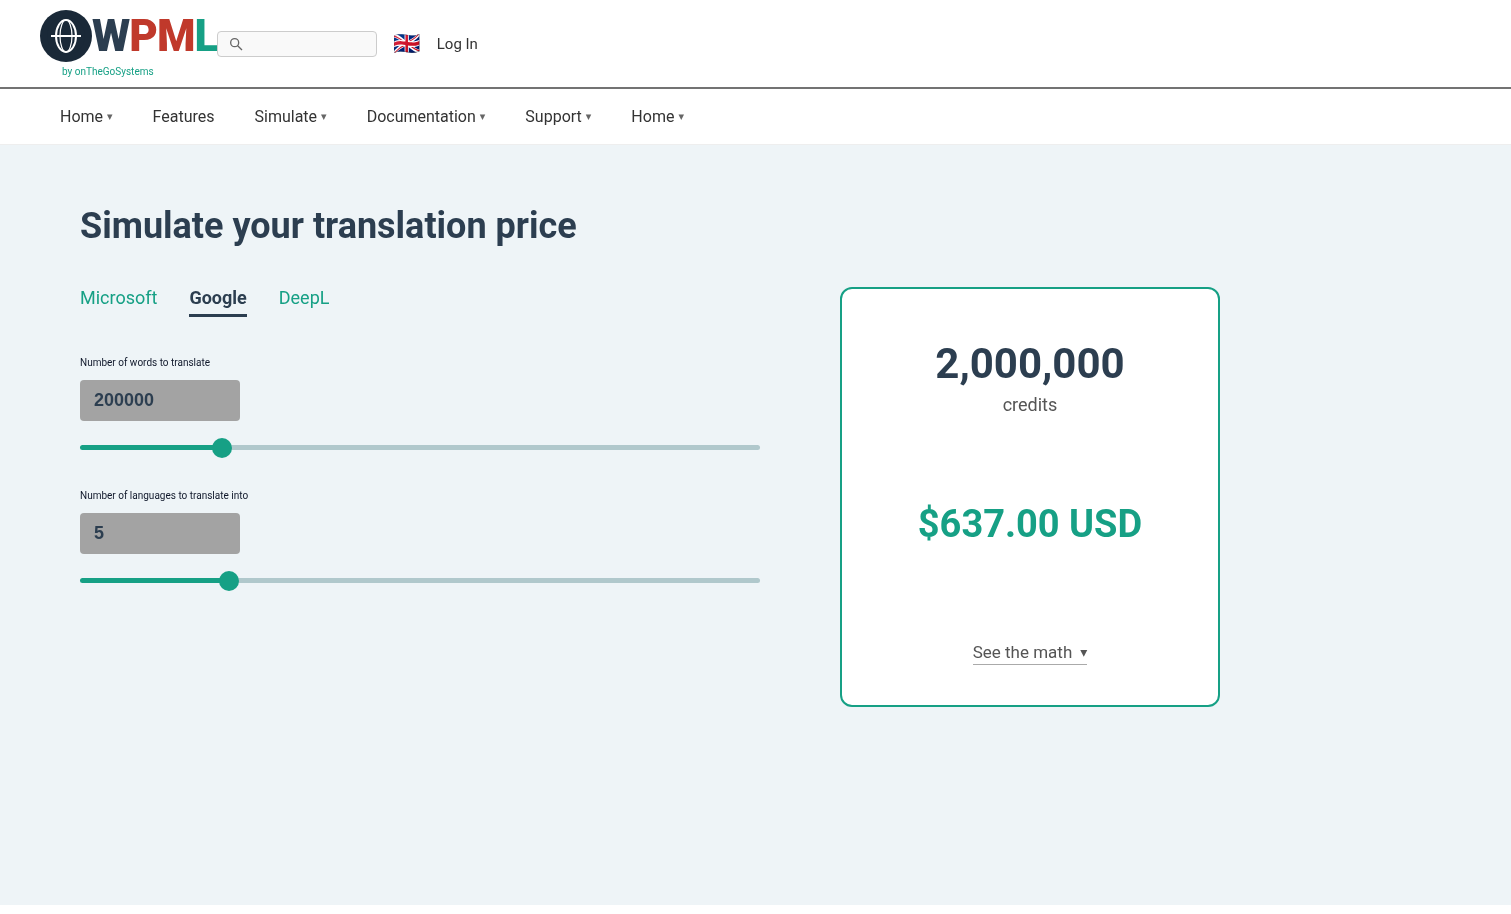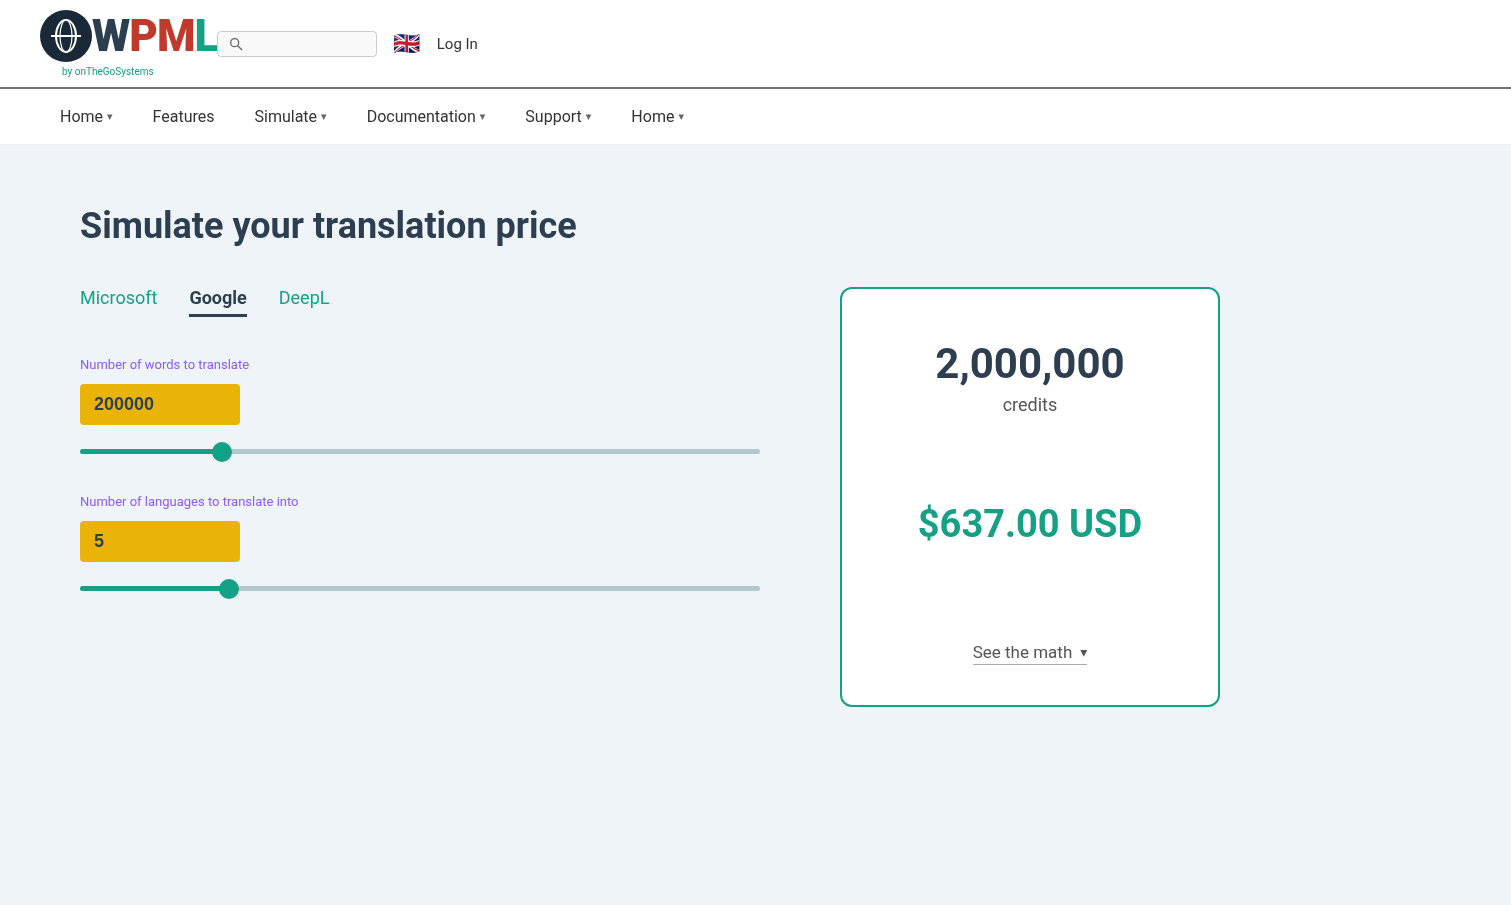--- a/index.html
+++ b/index.html
@@ -120,26 +120,26 @@
       color: #2c3e50;
       font-weight: 700;
       border-bottom: 3px solid #2c3e50;
     }
 
     
     .input-section {
       margin-bottom: 36px;
     }
     .input-label {
-      font-size: 13px;
-      color: #8b5cf6;
+      font-size: 10px;
+      color: #0f172a;
       margin-bottom: 12px;
     }
     .number-input {
-      background: #eab308;
+      background: #a3a3a3;
       border: none;
       border-radius: 4px;
       padding: 10px 14px;
       font-size: 18px;
       color: #2c3e50;
       font-weight: 600;
       width: 160px;
       margin-bottom: 14px;
       outline: none;
     }

